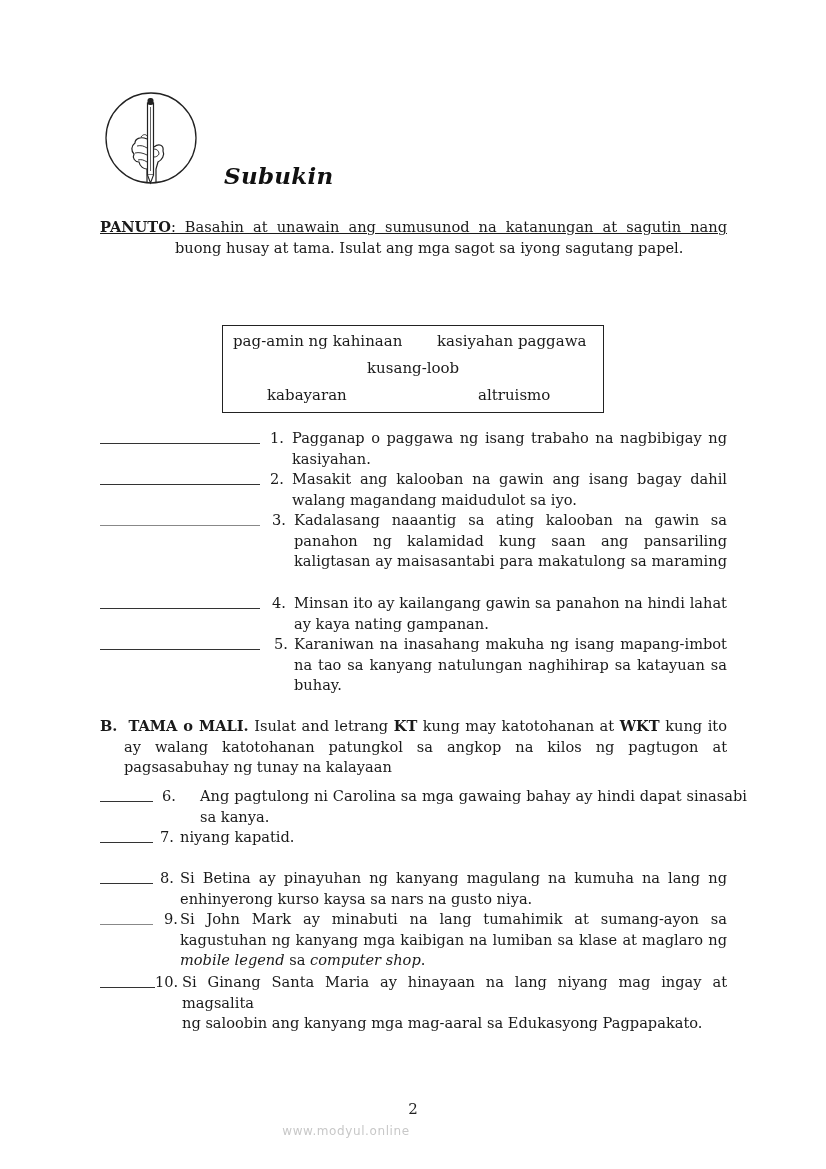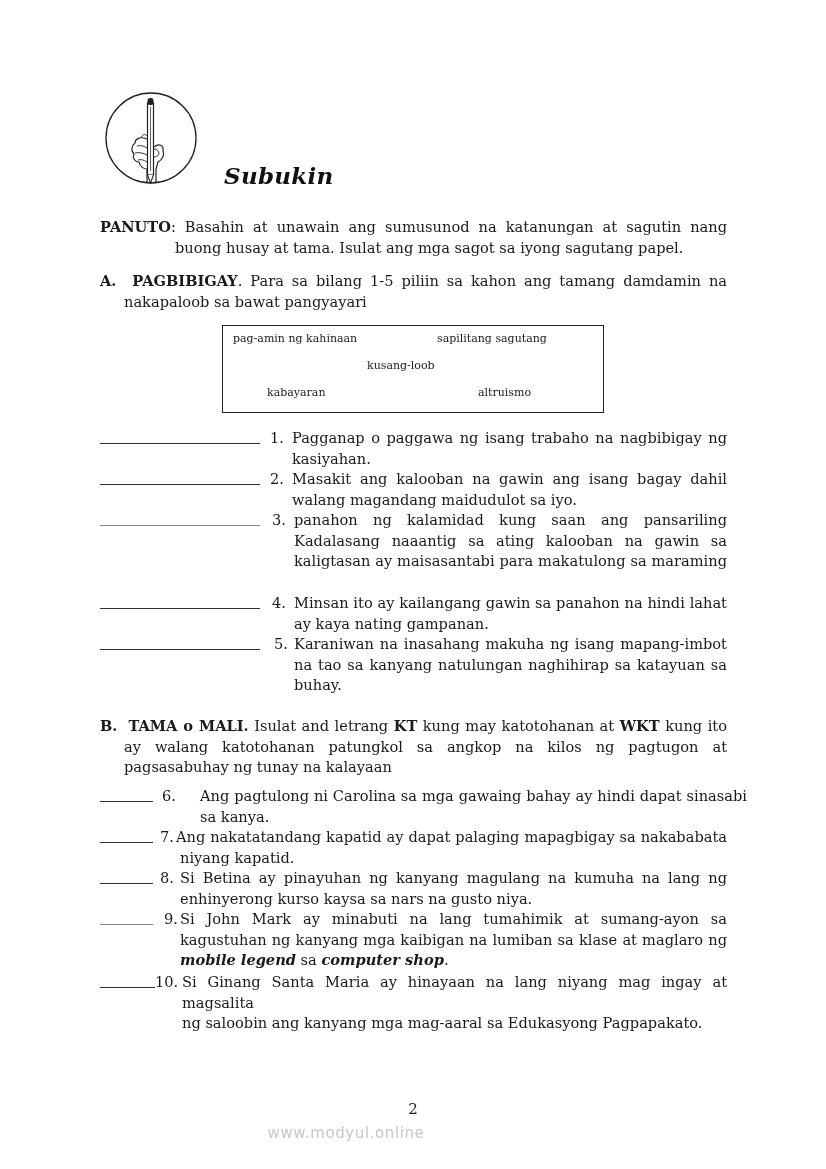--- a/index.html
+++ b/index.html
@@ -9,47 +9,47 @@
       color: #1a1a1a;
     }
     .page { position: absolute; left: 0; top: 0; width: 826px; height: 1169px; }
     .abs { position: absolute; }
     .txt { font-size: 14.6px; line-height: 20.6px; text-align: justify; }
 
     #icon { left: 104px; top: 91px; width: 94px; height: 94px; }
     #title { left: 224px; top: 124px; font-size: 23px; font-weight: bold; font-style: italic; font-family: "DejaVu Serif", serif; color: #111; letter-spacing: 0.3px; margin-top: 38px; }
 
     #panuto { left: 100px; top: 217px; width: 627px; }
-    #panuto .l1 { text-align: justify; text-align-last: justify; }
+    #panuto .l1 { text-align: justify; text-align-last: justify; text-decoration: underline; }
     #panuto .l2 { padding-left: 75px; }
 
     #secA { left: 100px; top: 271px; width: 627px; }
     #secA .l1 { text-align: justify; text-align-last: justify; }
     #secA .l2 { padding-left: 24px; }
 
     .bold { font-weight: bold; }
 
     #choices { left: 222px; top: 325px; width: 380px; height: 86px; border: 1.3px solid #222; }
-    .choice { position: absolute; font-size: 11px; white-space: nowrap; }
+    .choice { position: absolute; font-size: 15px; white-space: nowrap; }
 
     .item { position: absolute; left: 100px; width: 627px; }
     .blank { position: absolute; left: 0; border-bottom: 1px solid #333; height: 14px; }
     .num { position: absolute; font-size: 14.6px; line-height: 20.6px; white-space: nowrap; }
     .body { position: absolute; font-size: 14.6px; line-height: 20.6px; text-align: justify; }
     .body .first { display: block; text-align: justify; text-align-last: justify; }
     .body .rest { display: block; text-align: justify; }
     .body .rest.lastline { text-align-last: left; }
-    em { font-style: italic; font-weight: bold; }
+    em { font-style: italic; }
 
     #secB { left: 100px; top: 716px; width: 627px; }
     #secB .l1, #secB .l2 { text-align: justify; text-align-last: justify; }
     #secB .l2, #secB .l3 { padding-left: 24px; }
 
     #pagenum { left: 0; width: 826px; top: 1100px; text-align: center; font-size: 15px; color: #222; }
-    #watermark { left: 0; width: 692px; top: 1124px; text-align: center; font-family: "DejaVu Sans", sans-serif; font-size: 15px; color: #c8c8c8; letter-spacing: 0.6px; }
+    #watermark { left: 0; width: 692px; top: 1124px; text-align: center; font-family: "DejaVu Sans", sans-serif; font-size: 12px; color: #c8c8c8; letter-spacing: 0.6px; }
   </style>
 </head>
 <body>
 
 <div class="page">
 
   <div id="icon" class="abs">
     <svg width="94" height="94" viewBox="0 0 94 94">
       <circle cx="47" cy="47" r="45" fill="#fff" stroke="#222" stroke-width="1.3"></circle>
 
@@ -68,28 +68,24 @@
     </svg>
   </div>
 
   <div id="title" class="abs">Subukin</div>
 
   <div id="panuto" class="abs txt">
     <div class="l1"><span class="bold">PANUTO</span><span>: Basahin at unawain ang sumusunod na katanungan at sagutin nang</span></div>
     <div class="l2">buong husay at tama. Isulat ang mga sagot sa iyong sagutang papel.</div>
   </div>
 
-  <div id="secA" class="abs txt">
-    <div class="l1"><span class="bold">A.</span>&nbsp;&nbsp;<span class="bold">PAGBIBIGAY</span><span>. Para sa bilang 1-5 piliin sa kahon ang tamang damdamin na</span></div>
-    <div class="l2">nakapaloob sa bawat pangyayari</div>
-  </div>
 
   <div id="choices" class="abs">
     <span class="choice" style="left:10px; top:6px;">pag-amin ng kahinaan</span>
-    <span class="choice" style="left:214px; top:6px;">sapilitang sagutang</span>
+    <span class="choice" style="left:214px; top:6px;">kasiyahan paggawa</span>
     <span class="choice" style="left:144px; top:33px;">kusang-loob</span>
     <span class="choice" style="left:44px; top:60px;">kabayaran</span>
     <span class="choice" style="left:255px; top:60px;">altruismo</span>
   </div>
 
   <div class="item" style="top:428px;">
     <div class="blank" style="width:160px; top:1px;"></div>
     <span class="num" style="left:170px; top:0;">1.</span>
     <div class="body" style="left:192px; top:0; width:435px;">
       <span class="first">Pagganap o paggawa ng isang trabaho na nagbibigay ng</span>
@@ -103,22 +99,22 @@
     <div class="body" style="left:192px; top:0; width:435px;">
       <span class="first">Masakit ang kalooban na gawin ang isang bagay dahil</span>
       <span class="rest lastline">walang magandang maidudulot sa iyo.</span>
     </div>
   </div>
 
   <div class="item" style="top:510px;">
     <div class="blank" style="width:160px; top:1px; border-bottom-color:#888;"></div>
     <span class="num" style="left:172px; top:0;">3.</span>
     <div class="body" style="left:194px; top:0; width:433px;">
+      <span class="first">Kadalasang naaantig sa ating kalooban na gawin sa</span>
       <span class="first">panahon ng kalamidad kung saan ang pansariling</span>
-      <span class="first">Kadalasang naaantig sa ating kalooban na gawin sa</span>
       <span class="first">kaligtasan ay maisasantabi para makatulong sa maraming</span>
     </div>
   </div>
 
   <div class="item" style="top:593px;">
     <div class="blank" style="width:160px; top:1px;"></div>
     <span class="num" style="left:172px; top:0;">4.</span>
     <div class="body" style="left:194px; top:0; width:433px;">
       <span class="first">Minsan ito ay kailangang gawin sa panahon na hindi lahat</span>
       <span class="rest lastline">ay kaya nating gampanan.</span>
@@ -147,21 +143,20 @@
     <div class="body" style="left:80px; top:0; width:547px;margin-left:20px;">
       <span class="first">Ang pagtulong ni Carolina sa mga gawaing bahay ay hindi dapat sinasabi</span>
       <span class="rest lastline">sa kanya.</span>
     </div>
   </div>
 
   <div class="item" style="top:827px;">
     <div class="blank" style="width:53px; top:1px;"></div>
     <span class="num" style="left:60px; top:0;">7.</span>
     <div class="body" style="left:76px; top:0; width:551px;">
-      <span class="first">Ang nakatatandang kapatid ay dapat palaging mapagbigay sa nakababata</span>
       <span class="rest lastline" style="padding-left:4px;">niyang kapatid.</span>
     </div>
   </div>
 
   <div class="item" style="top:868px;">
     <div class="blank" style="width:53px; top:1px;"></div>
     <span class="num" style="left:60px; top:0;">8.</span>
     <div class="body" style="left:80px; top:0; width:547px;">
       <span class="first">Si Betina ay pinayuhan ng kanyang magulang na kumuha na lang ng</span>
       <span class="rest lastline">enhinyerong kurso kaysa sa nars na gusto niya.</span>

